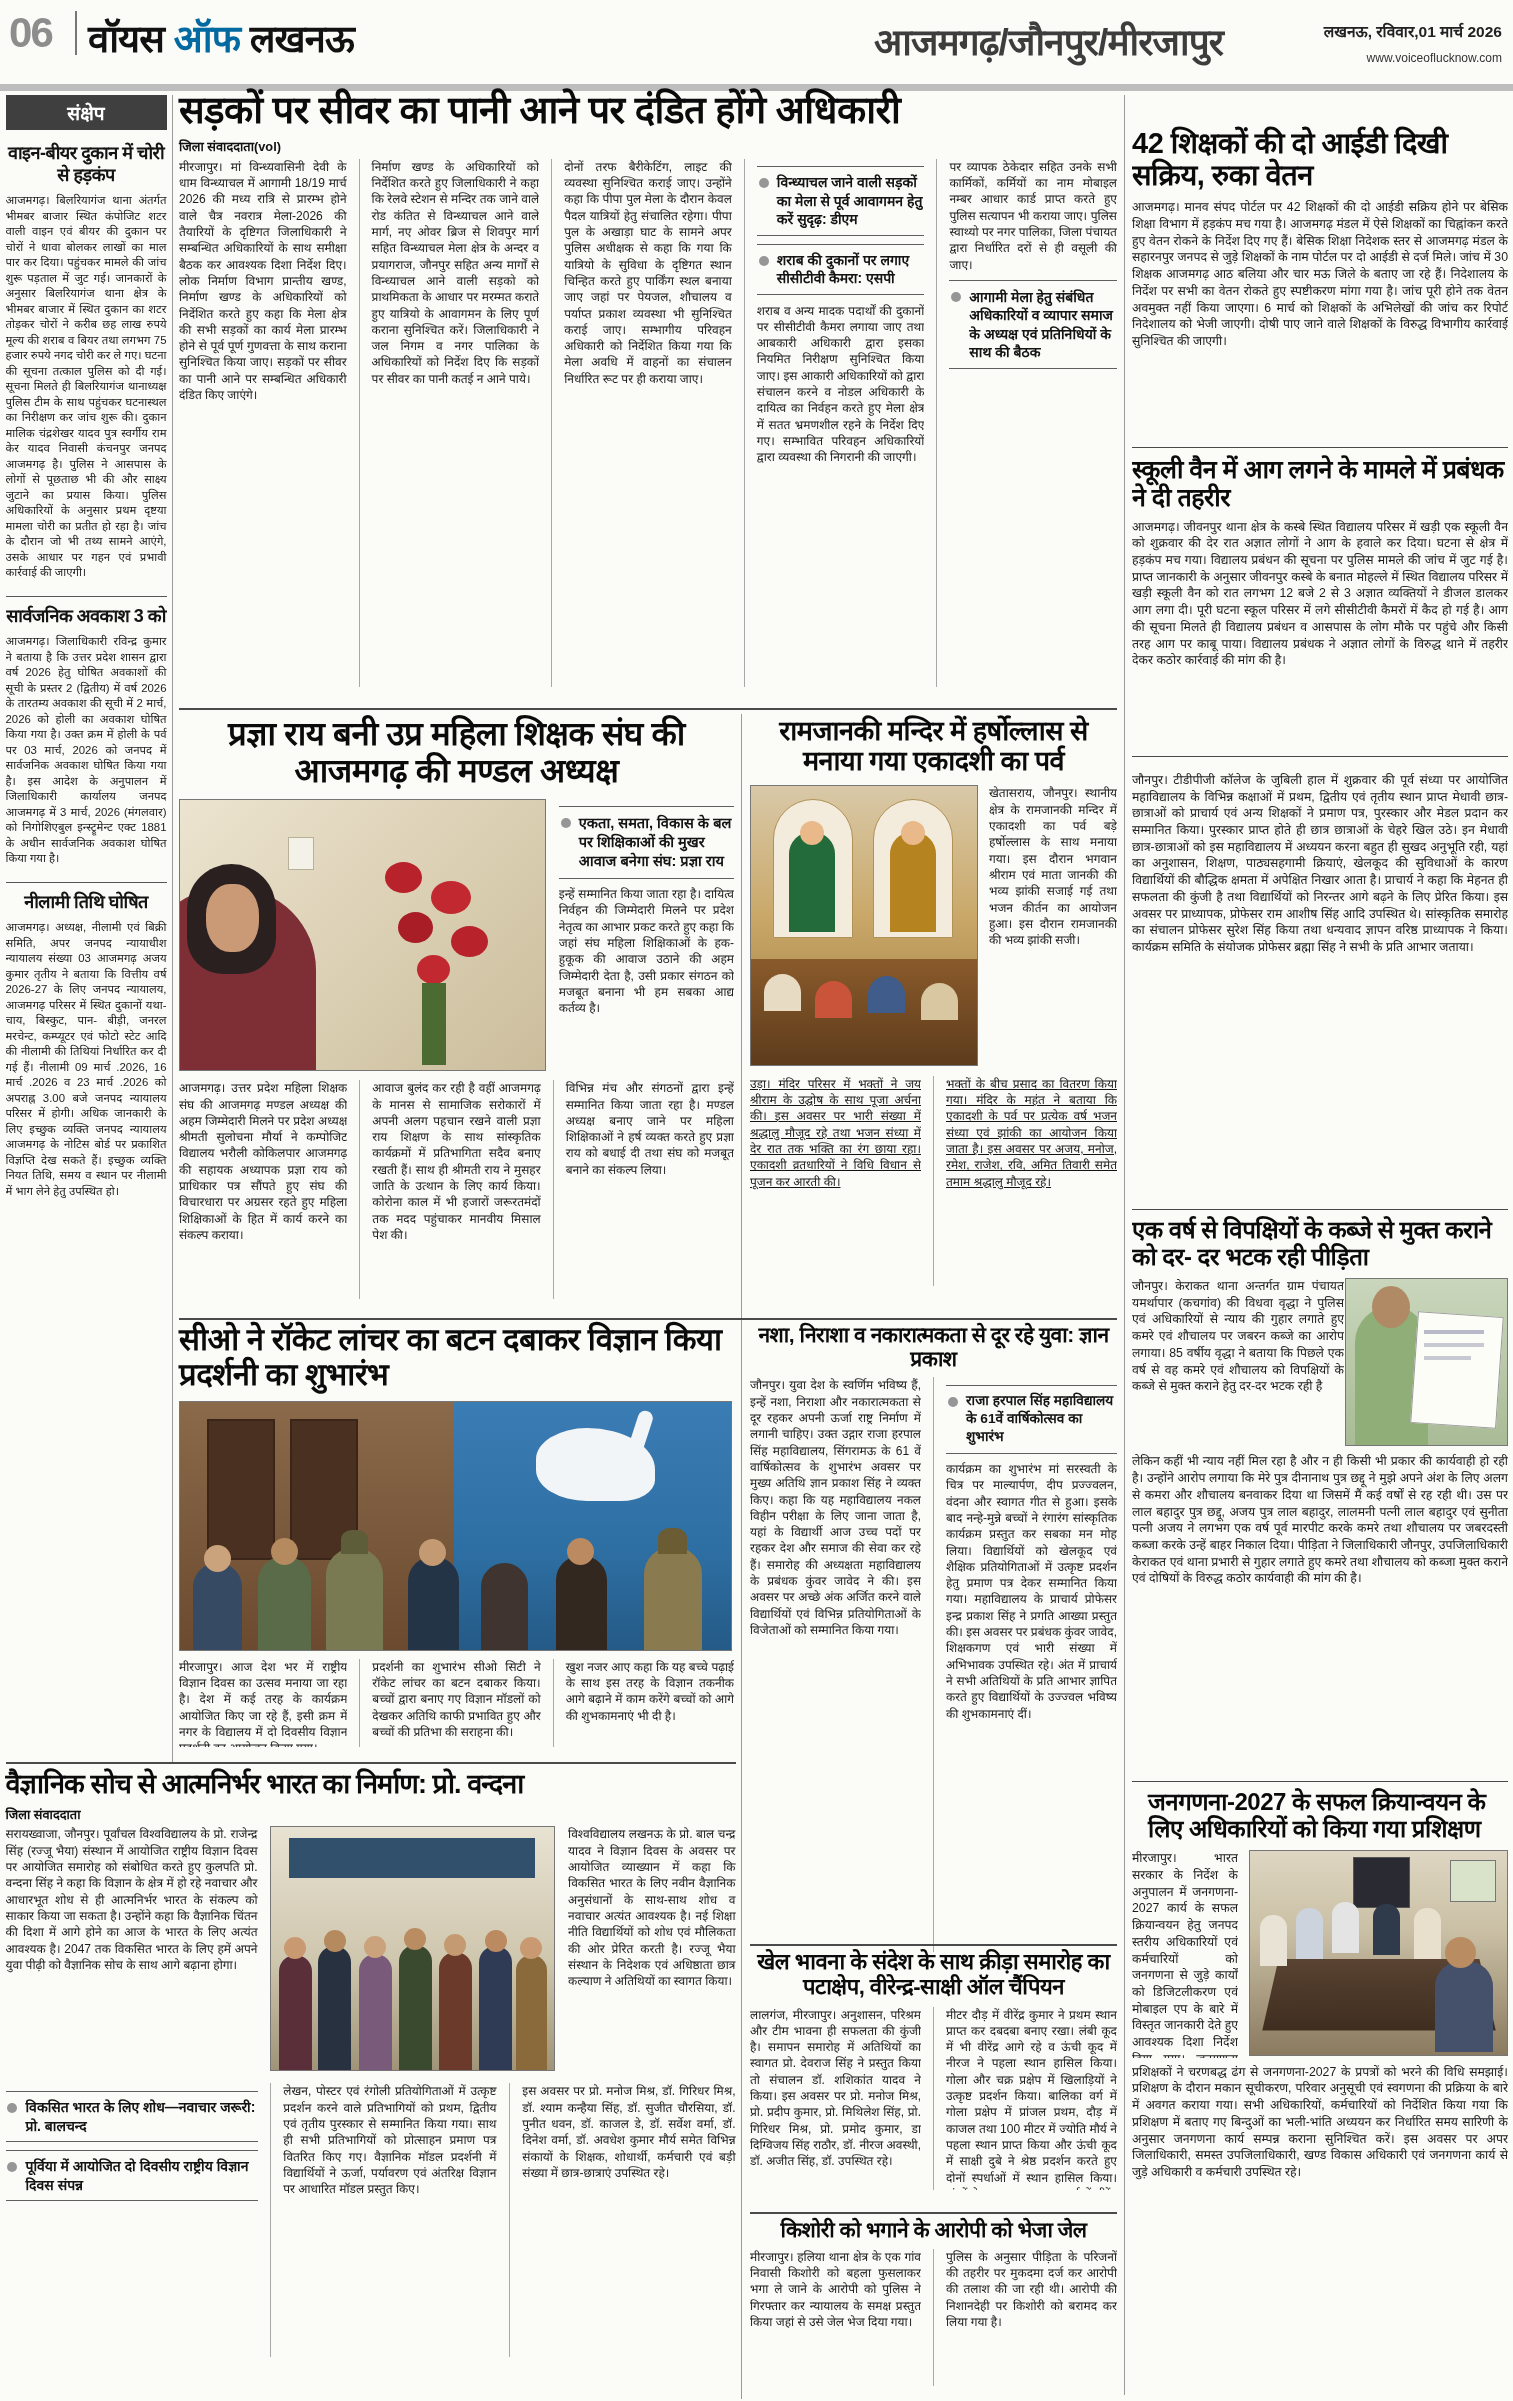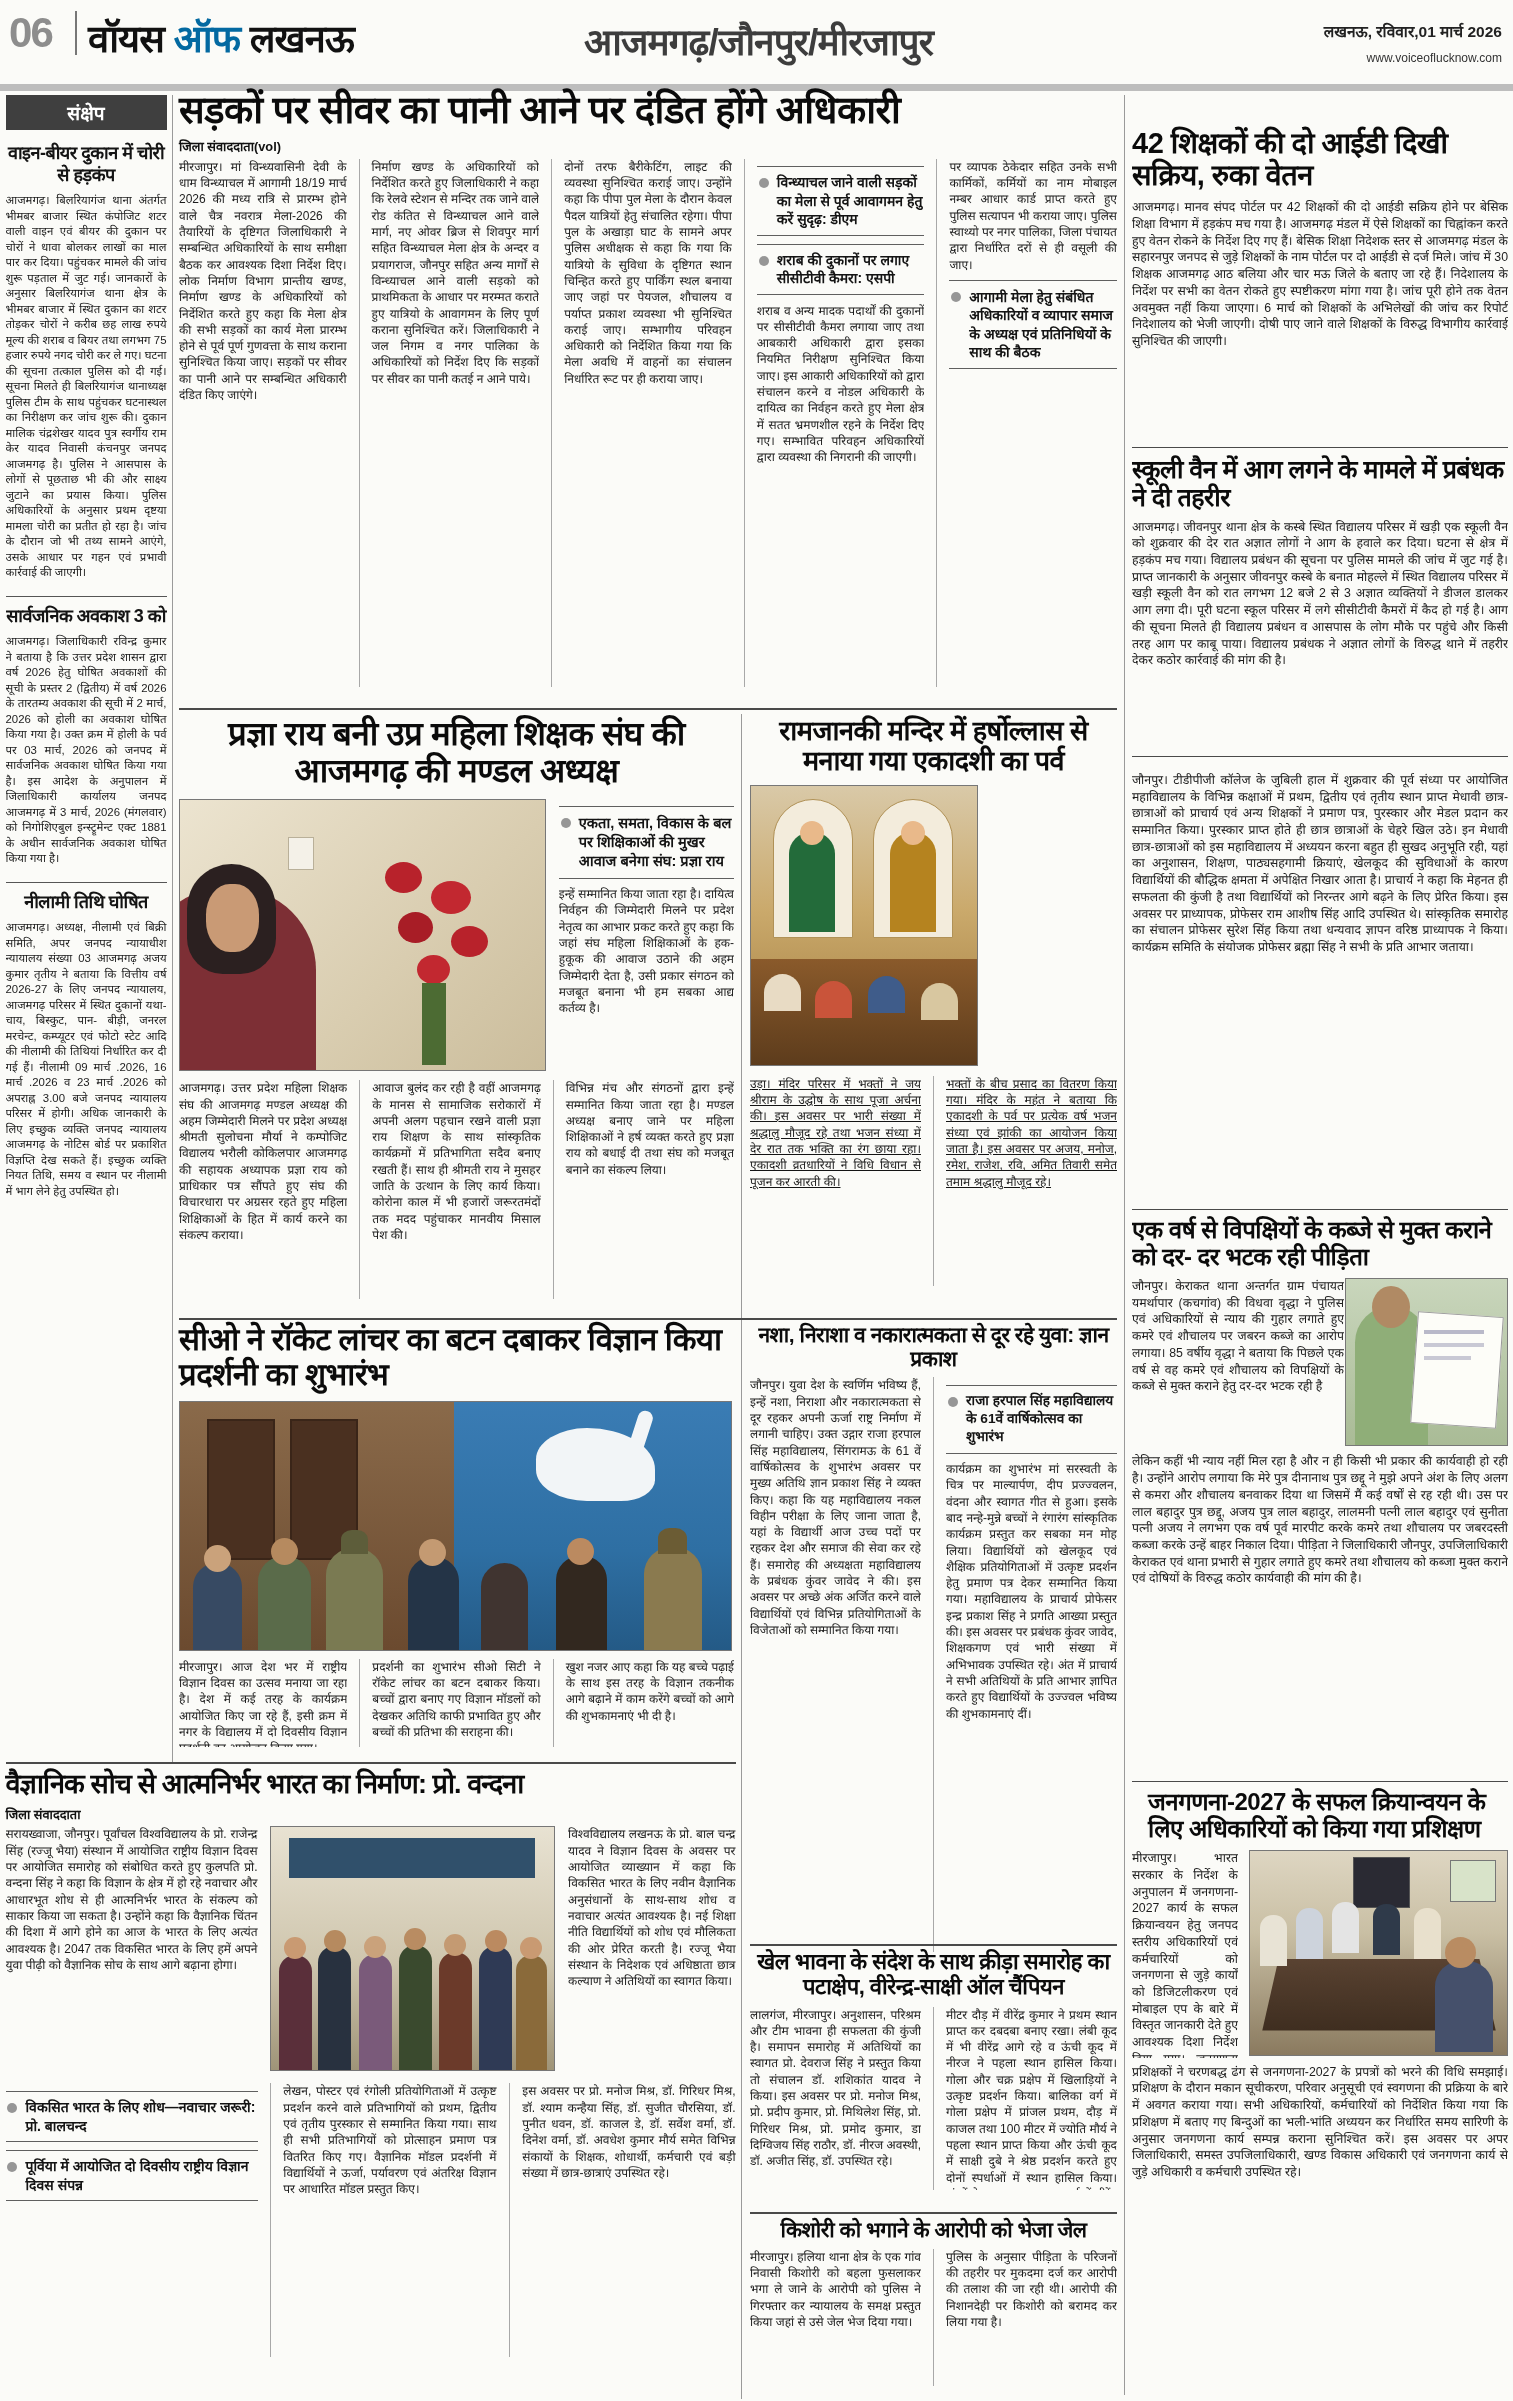--- a/index.html
+++ b/index.html
@@ -28,21 +28,21 @@
 
 <div class="page">
 
   <div class="abs" style="left:9px;top:9px;font-size:42px;font-weight:bold;color:#8d8d8d;letter-spacing:-1.8px;">06</div>
   <div class="abs" style="left:75px;top:11px;width:1.8px;height:44px;background:#777;"></div>
   <div class="abs" style="left:88px;top:11px;font-size:38px;font-weight:bold;letter-spacing:-0.9px;">
     <span style="color:#111;">वॉयस</span>
     <span style="color:#0369a1;">ऑफ</span>
     <span style="color:#111;">लखनऊ</span>
   </div>
-  <div class="abs" style="left:584px;top:14.6px;width:639px;text-align:left;font-size:37px;font-weight:bold;color:#3d3d3d;letter-spacing:-0.9px;">आजमगढ़/जौनपुर/मीरजापुर</div>
+  <div class="abs" style="left:584px;top:14.6px;width:639px;text-align:right;font-size:37px;font-weight:bold;color:#3d3d3d;letter-spacing:-0.9px;">आजमगढ़/जौनपुर/मीरजापुर</div>
   <div class="abs" style="right:11px;top:20px;font-size:15.5px;font-weight:bold;color:#222;">लखनऊ, रविवार,01 मार्च 2026</div>
   <div class="abs" style="right:11px;top:51px;font-size:12px;color:#333;">www.voiceoflucknow.com</div>
   <div class="graybar" style="left:0;top:84px;width:1513px;height:7.3px;"></div>
 
   <div class="rule-v" style="left:172px;top:95px;height:1667px;"></div>
   <div class="rule-v" style="left:1124px;top:95px;height:2300px;"></div>
   <div class="rule-v" style="left:741px;top:714px;height:1685px;"></div>
 
   <div class="abs" style="left:5.5px;top:95px;width:161px;height:1665px;overflow:hidden;">
     <div style="background:#3f3f3f;color:#fff;text-align:center;font-size:19px;font-weight:bold;padding:4.6px 0;">संक्षेप</div>
@@ -126,20 +126,21 @@
         <div class="abs" style="left:38px;top:46px;width:46px;height:100px;background:#236b3a;border-radius:22px 22px 0 0;"></div>
         <div class="abs" style="left:139px;top:46px;width:46px;height:100px;background:#b5831f;border-radius:22px 22px 0 0;"></div>
         <div class="abs" style="left:49px;top:35px;width:24px;height:24px;background:#e9b98a;border-radius:50%;"></div>
         <div class="abs" style="left:150px;top:35px;width:24px;height:24px;background:#e9b98a;border-radius:50%;"></div>
         <div class="abs" style="left:0;top:173px;width:226px;height:106px;background:linear-gradient(180deg,#8a5a2b,#5d3c1c);"></div>
         <div class="abs" style="left:12.8px;top:188px;width:37px;height:37px;background:#e8dbc4;border-radius:50% 50% 0 0;"></div>
         <div class="abs" style="left:64px;top:195px;width:37px;height:37px;background:#c9543a;border-radius:50% 50% 0 0;"></div>
         <div class="abs" style="left:117px;top:190px;width:37px;height:37px;background:#3f5c8a;border-radius:50% 50% 0 0;"></div>
         <div class="abs" style="left:170px;top:197px;width:37px;height:37px;background:#d8c7a0;border-radius:50% 50% 0 0;"></div>
       </div>
+      <div class="body-txt" style="flex:1;overflow:hidden;">खेतासराय, जौनपुर। स्थानीय क्षेत्र के रामजानकी मन्दिर में एकादशी का पर्व बड़े हर्षोल्लास के साथ मनाया गया। इस दौरान भगवान श्रीराम एवं माता जानकी की भव्य झांकी सजाई गई तथा भजन कीर्तन का आयोजन हुआ। इस दौरान रामजानकी की भव्य झांकी सजी।</div>
     </div>
     <div class="cols" style="height:210px;overflow:hidden;margin-top:7.3px;text-decoration:underline;">
       <div class="col body-txt">उड़ा। मंदिर परिसर में भक्तों ने जय श्रीराम के उद्घोष के साथ पूजा अर्चना की। इस अवसर पर भारी संख्या में श्रद्धालु मौजूद रहे तथा भजन संध्या में देर रात तक भक्ति का रंग छाया रहा। एकादशी व्रतधारियों ने विधि विधान से पूजन कर आरती की।</div>
       <div class="col body-txt">भक्तों के बीच प्रसाद का वितरण किया गया। मंदिर के महंत ने बताया कि एकादशी के पर्व पर प्रत्येक वर्ष भजन संध्या एवं झांकी का आयोजन किया जाता है। इस अवसर पर अजय, मनोज, रमेश, राजेश, रवि, अमित तिवारी समेत तमाम श्रद्धालु मौजूद रहे।</div>
     </div>
   </div>
   <div class="rule-h" style="left:179px;top:1318px;width:938px;"></div>
 
   <div class="abs" style="left:179px;top:1323px;width:555px;">
     <div class="hl" style="font-size:31px;">सीओ ने रॉकेट लांचर का बटन दबाकर विज्ञान किया प्रदर्शनी का शुभारंभ</div>

